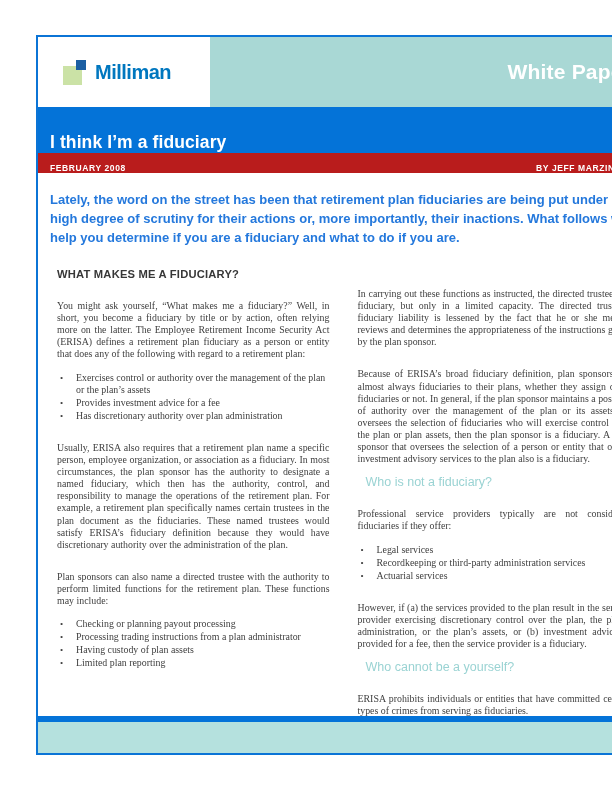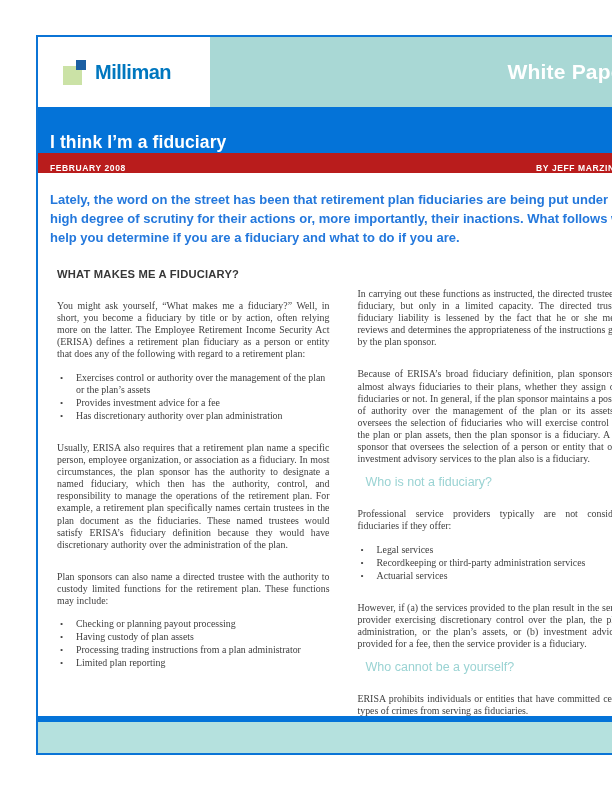--- a/index.html
+++ b/index.html
@@ -119,25 +119,25 @@
 
     <div class="col">
       <div class="col-heading">WHAT MAKES ME A FIDUCIARY?</div>
       <p>You might ask yourself, “What makes me a fiduciary?” Well, in short, you become a fiduciary by title or by action, often relying more on the latter. The Employee Retirement Income Security Act (ERISA) defines a retirement plan fiduciary as a person or entity that does any of the following with regard to a retirement plan:</p>
       <ul class="bullets">
         <li>Exercises control or authority over the management of the plan or the plan’s assets</li>
         <li>Provides investment advice for a fee</li>
         <li>Has discretionary authority over plan administration</li>
       </ul>
       <p>Usually, ERISA also requires that a retirement plan name a specific person, employee organization, or association as a fiduciary. In most circumstances, the plan sponsor has the authority to designate a named fiduciary, which then has the authority, control, and responsibility to manage the operations of the retirement plan. For example, a retirement plan specifically names certain trustees in the plan document as the fiduciaries. These named trustees would satisfy ERISA’s fiduciary definition because they would have discretionary authority over the administration of the plan.</p>
-      <p>Plan sponsors can also name a directed trustee with the authority to custody limited functions for the retirement plan. These functions may include:</p>
+      <p>Plan sponsors can also name a directed trustee with the authority to perform limited functions for the retirement plan. These functions may include:</p>
       <ul class="bullets">
         <li>Checking or planning payout processing</li>
+        <li>Processing trading instructions from a plan administrator</li>
         <li>Having custody of plan assets</li>
-        <li>Processing trading instructions from a plan administrator</li>
         <li>Limited plan reporting</li>
       </ul>
     </div>
 
     <div class="col">
       <p>In carrying out these functions as instructed, the directed trustee is a fiduciary, but only in a limited capacity. The directed trustee’s fiduciary liability is lessened by the fact that he or she merely reviews and determines the appropriateness of the instructions given by the plan sponsor.</p>
       <p>Because of ERISA’s broad fiduciary definition, plan sponsors are almost always fiduciaries to their plans, whether they assign other fiduciaries or not. In general, if the plan sponsor maintains a position of authority over the management of the plan or its assets, or oversees the selection of fiduciaries who will exercise control over the plan or plan assets, then the plan sponsor is a fiduciary. A plan sponsor that oversees the selection of a person or entity that offers investment advisory services to the plan also is a fiduciary.</p>
       <div class="sub-heading">Who is not a fiduciary?</div>
       <p>Professional service providers typically are not considered fiduciaries if they offer:</p>
       <ul class="bullets">

